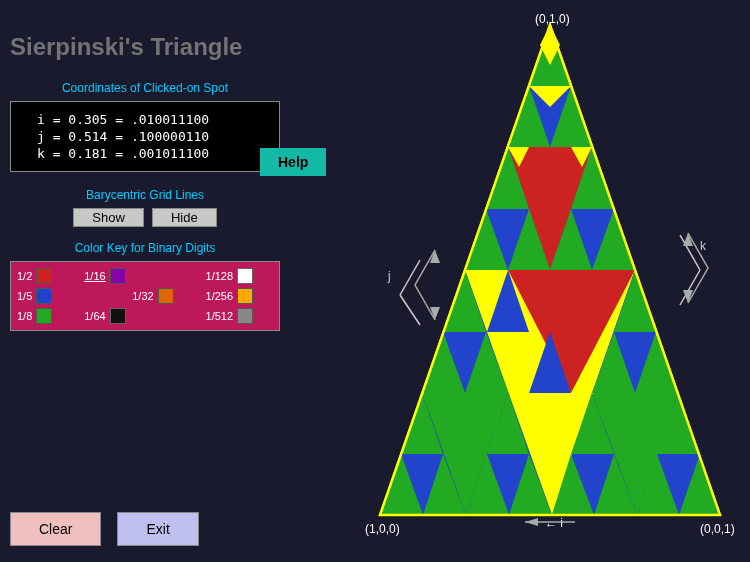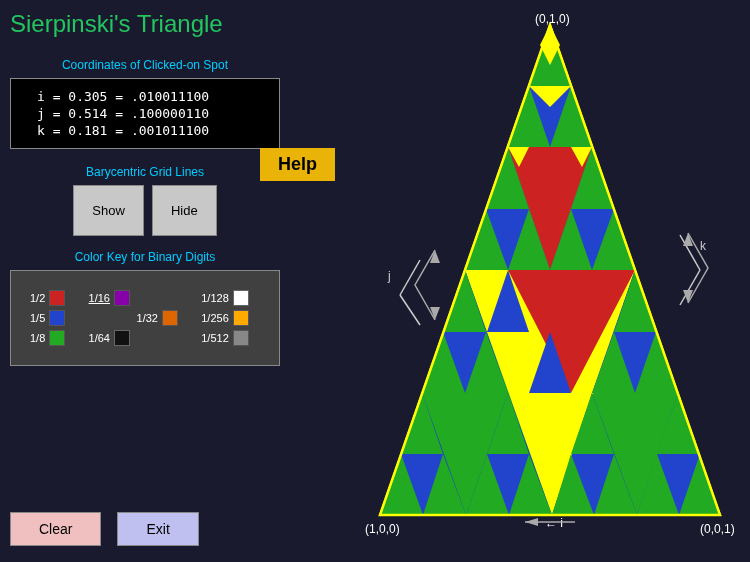--- a/index.html
+++ b/index.html
@@ -14,24 +14,25 @@
     }
 
     .left-panel {
       position: absolute;
       left: 10px;
       top: 10px;
       width: 270px;
     }
 
     .title {
-      color: #22c55e;
+      color: #737373;
       font-size: 24px;
-      font-weight: normal;
+      font-weight: bold;
       margin-bottom: 20px;
+      margin-top: 23px;
     }
 
     .section-label {
       color: #00ccff;
       font-size: 12px;
       text-align: center;
       margin-bottom: 6px;
     }
 
     .coords-box {
@@ -40,41 +41,41 @@
       padding: 8px 26px;
       font-family: monospace;
       font-size: 13px;
       color: #fff;
       margin-bottom: 16px;
     }
 
     .coords-box div { margin: 2px 0; }
 
     .help-btn {
-      background: #eab308;
+      background: #14b8a6;
       color: #000;
       border: none;
       padding: 6px 18px;
-      font-size: 18px;
+      font-size: 14px;
       font-weight: bold;
       cursor: pointer;
       position: absolute;
       left: 260px;
       top: 148px;
     }
 
     .barycentric-section { margin-bottom: 14px; }
 
     .btn-row { display: flex; gap: 8px; justify-content: center; }
 
     .btn-gray {
       background: #c8c8c8;
       color: #000;
       border: 1px solid #888;
-      padding: 17px 18px;
+      padding: 1px 18px;
       font-size: 13px;
       cursor: pointer;
     }
 
     .colors-section { margin-bottom: 14px; }
 
     .color-key-section { }
 
     .color-key-item {
       display: flex;
@@ -148,21 +149,21 @@
     <div class="section-label">Barycentric Grid Lines</div>
     <div class="btn-row">
       <button class="btn-gray">Show</button>
       <button class="btn-gray">Hide</button>
     </div>
   </div>
 
 
   <div class="color-key-section" style="margin-top:10px;">
     <div class="section-label">Color Key for Binary Digits</div>
-    <div style="border:1px solid #888; padding:19px; margin-top:4px; background:#404040;">
+    <div style="border:1px solid #888; padding:6px; margin-top:4px; background:#be185d;">
       <div style="display:grid; grid-template-columns: auto auto auto; gap:4px 12px; font-size:12px;">
 
         <div class="color-key-item">
           <span style="font-size:11px;">1/2</span>
           <span class="color-swatch" style="background:#cc2222;"></span>
         </div>
         <div class="color-key-item">
           <span style="font-size:11px;text-decoration:underline;">1/16</span>
           <span class="color-swatch" style="background:#8800aa;"></span>
         </div>

